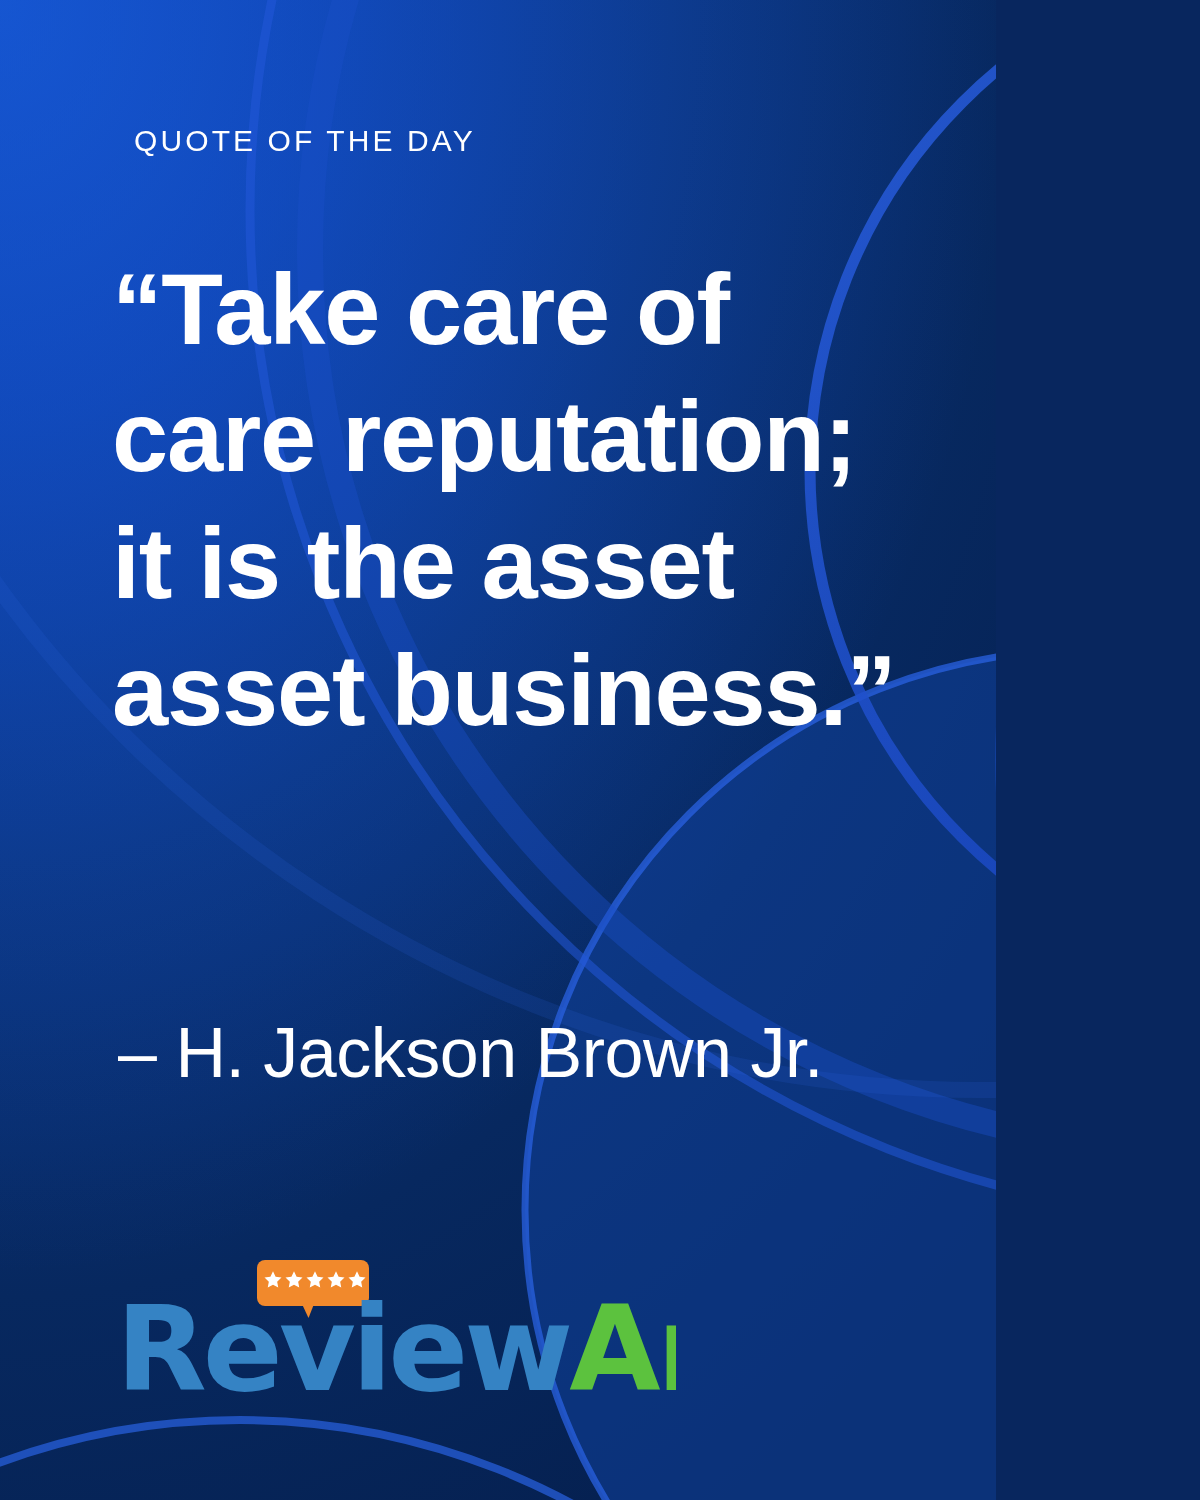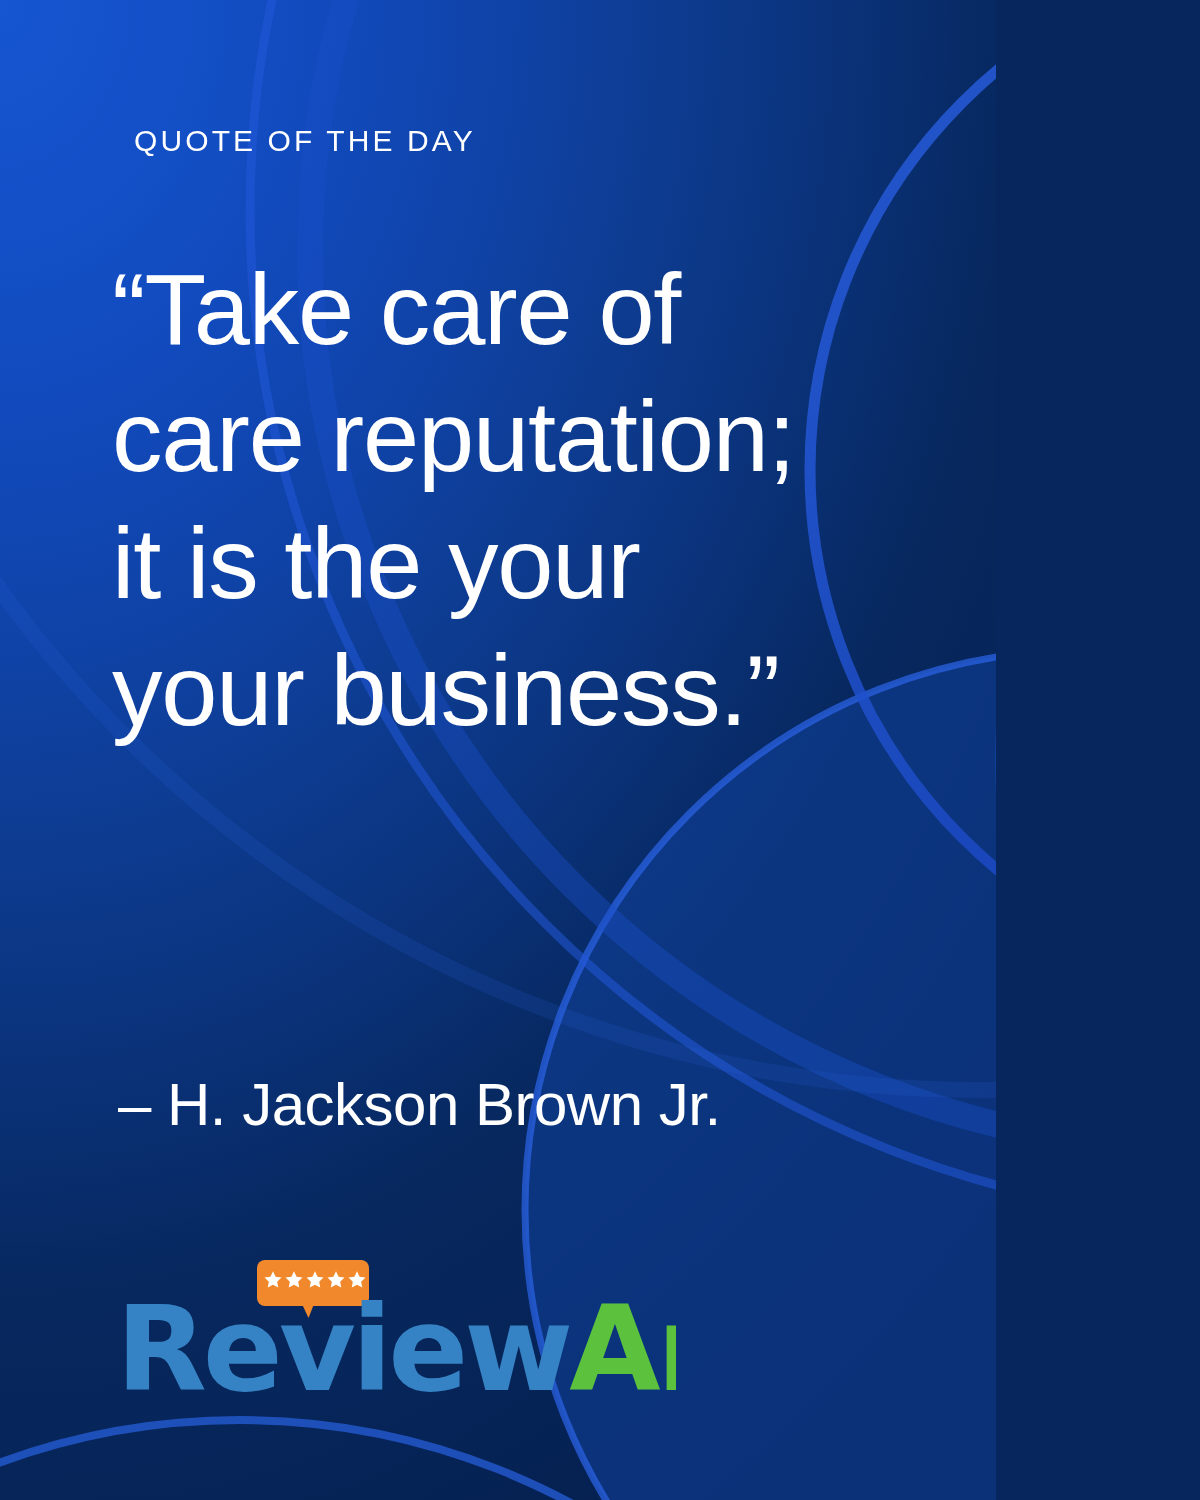--- a/index.html
+++ b/index.html
@@ -48,33 +48,33 @@
 
   
   #quote {
     position: absolute;
     left: 112px;
     top: 246px;
     width: 980px;
   }
   .quote-line {
     font-size: 101px;
-    font-weight: 400;
+    font-weight: 700;
     line-height: 127px;
     color: #ffffff;
     letter-spacing: -1.2px;
     white-space: nowrap;
   }
 
   
   #attribution {
     position: absolute;
     left: 118px;
-    top: 1060px;
-    font-size: 60px;
+    top: 1008px;
+    font-size: 70px;
     font-weight: 400;
     line-height: 90px;
     color: #ffffff;
     letter-spacing: -0.5px;
     white-space: nowrap;
   }
 
   
   #logo {
     position: absolute;
@@ -130,22 +130,22 @@
       <circle cx="1560" cy="760" r="560" fill="none" stroke="#1e52cc" stroke-width="10" opacity="0.40"></circle>
 
     </g>
   </svg>
 
   <div id="eyebrow">QUOTE OF THE DAY</div>
 
   <div id="quote">
     <div class="quote-line">“Take care of</div>
     <div class="quote-line">care reputation;</div>
-    <div class="quote-line">it is the your</div>
-    <div class="quote-line">your business.”</div>
+    <div class="quote-line">it is the asset</div>
+    <div class="quote-line">asset business.”</div>
   </div>
 
   <div id="attribution">– H. Jackson Brown Jr.</div>
 
   <div id="logo">
     <svg width="560" height="140" viewBox="0 0 560 140" aria-hidden="true">
       <defs>
 
         <symbol id="starGlyph" viewBox="0 0 24 24">
           <path d="M12 1.6l3.1 6.5 7.1 0.95-5.2 4.9 1.3 7.05L12 17.6l-6.3 3.4 1.3-7.05L1.8 9.05 8.9 8.1z"></path>

